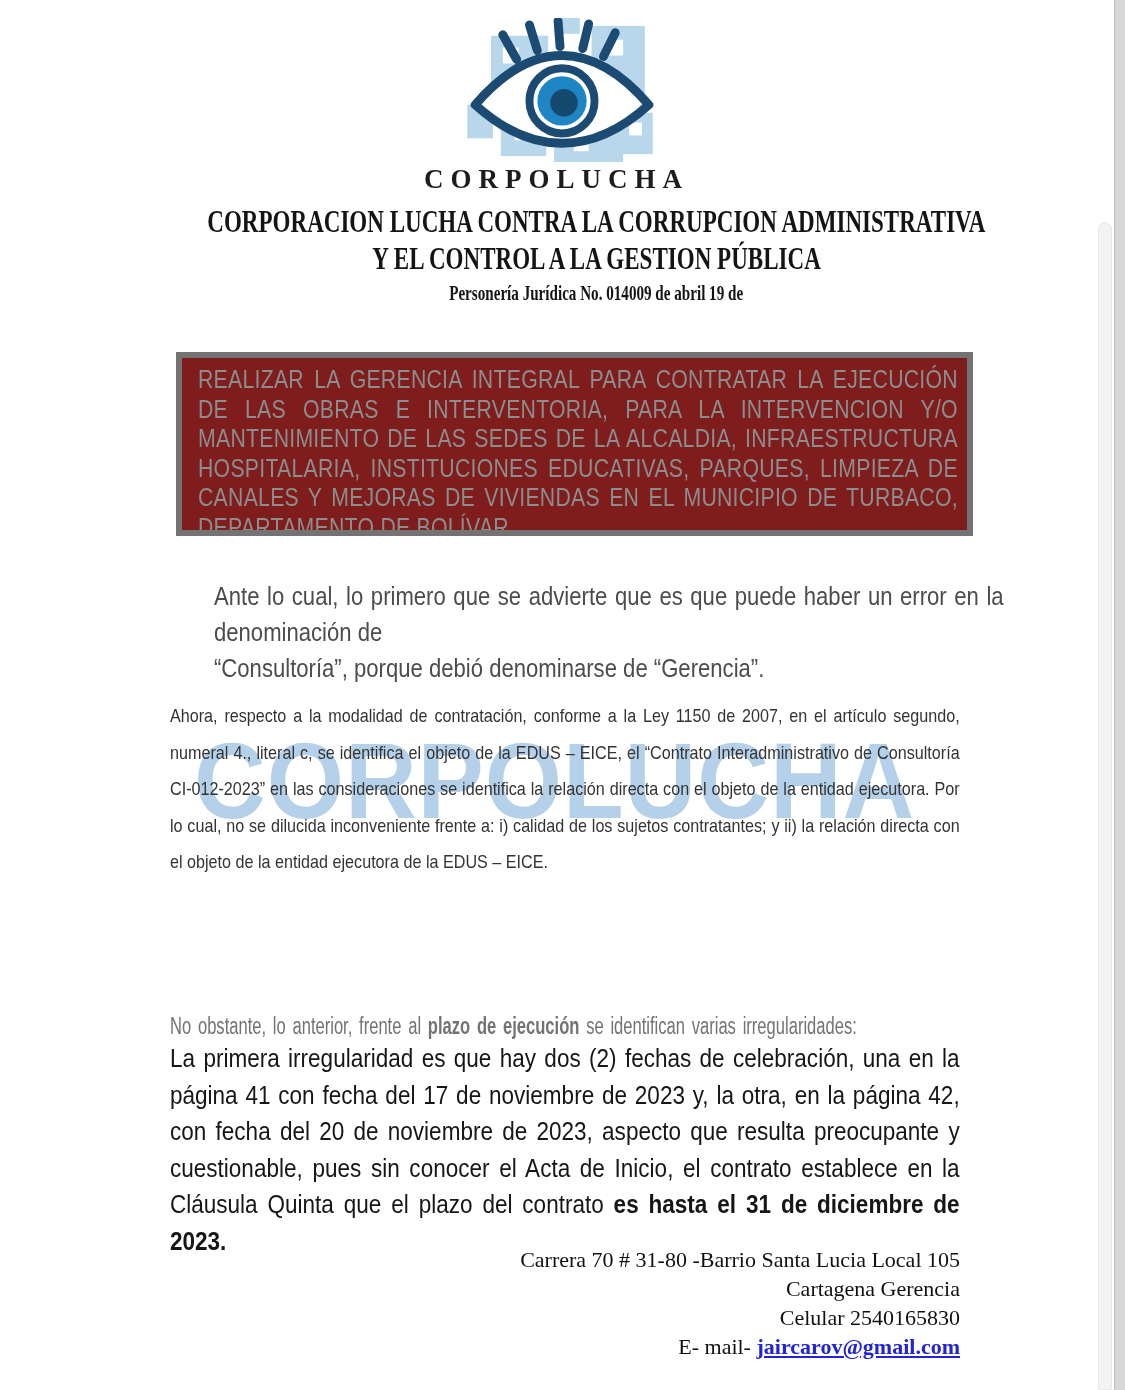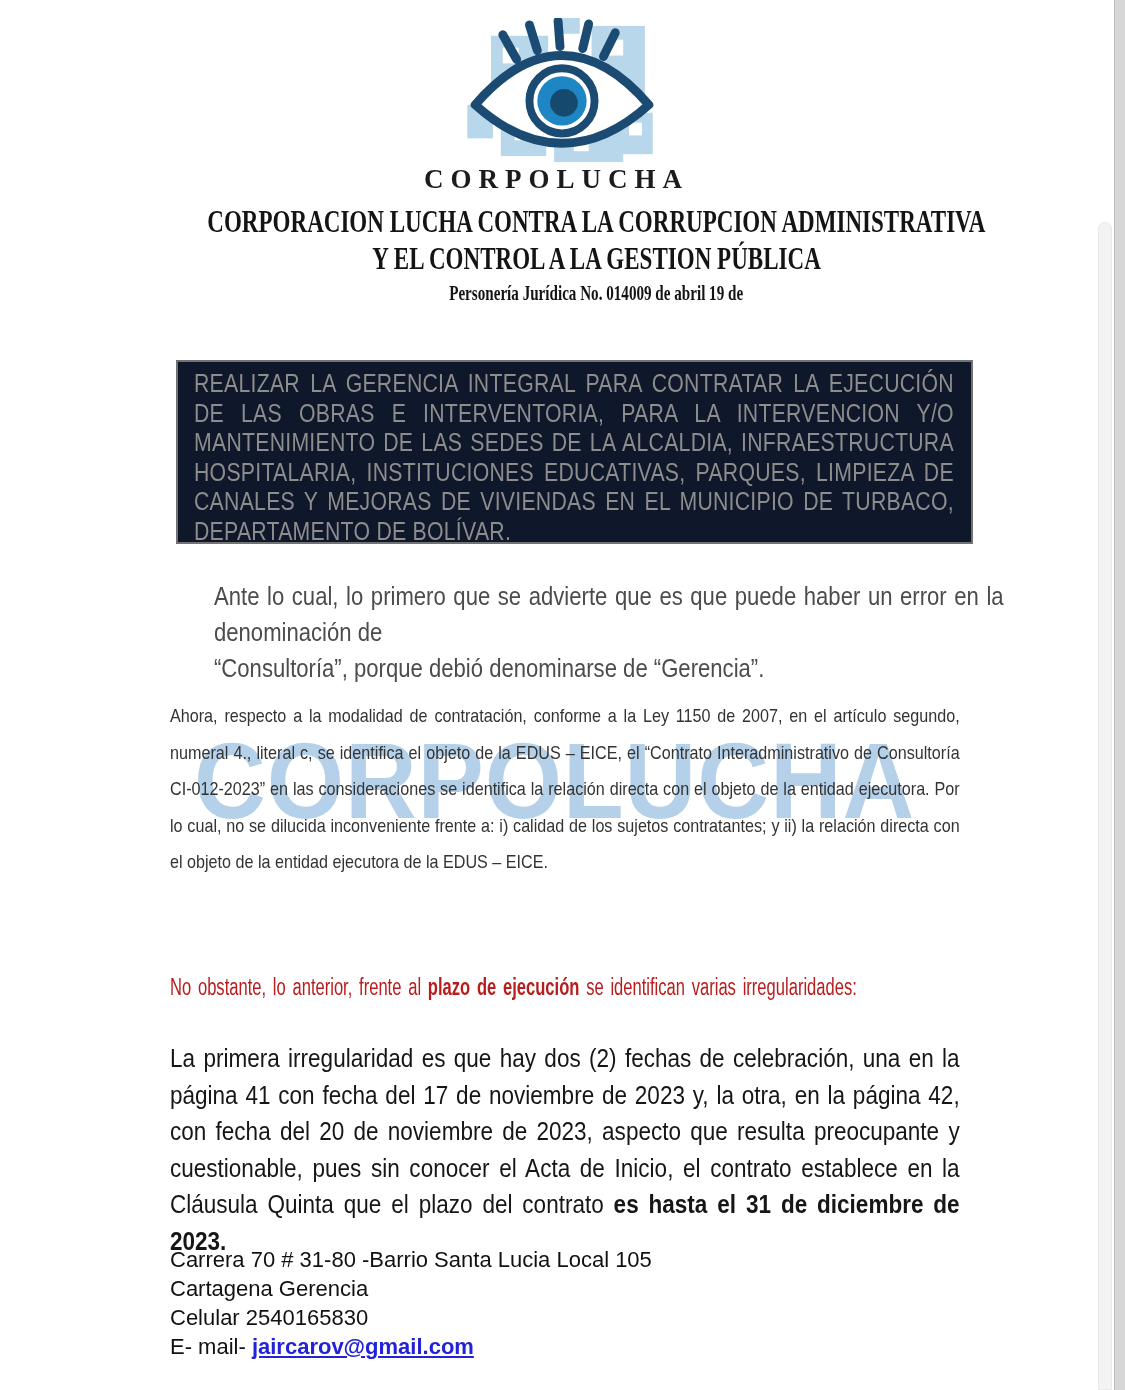--- a/index.html
+++ b/index.html
@@ -16,52 +16,52 @@
   }
   
   .org-header{position:absolute;left:0;top:203px;width:1113px;text-align:center;color:#141414;margin-left:40px;}
   .org-line{font-family:"Liberation Serif",serif;font-weight:bold;line-height:37px;white-space:nowrap;}
   .org-line .cond{display:inline-block;transform:scaleX(0.72);transform-origin:center;}
   .org-line1{font-size:32px;}
   .org-line2{font-size:32px;}
   .org-line3{font-size:21px;line-height:28px;margin-top:2px;}
   
   .object-box{
-    position:absolute;left:176px;top:360px;width:797px;height:184px;
-    border:2px solid #737373;background:#0f172a;box-sizing:border-box;
+    position:absolute;left:176px;top:352px;width:797px;height:184px;
+    border:6px solid #737373;background:#7f1d1d;box-sizing:border-box;
     padding:7px 16px 0 16px;overflow:hidden;
   }
   .object-box-inner{
     width:894px;transform:scaleX(0.85);transform-origin:top left;
     font-size:25px;line-height:29.5px;color:#8d8d8d;text-align:justify;
     letter-spacing:0.3px;
   }
   
   .col{position:absolute;left:170px;width:790px;}
   .para-inner{
     width:929px;transform:scaleX(0.85);transform-origin:top left;
     text-align:justify;
   }
   .p1{top:578px;font-size:26px;line-height:36px;color:#4c4c4c;margin-left:44px;}
   .p2{top:698px;font-size:19px;line-height:36.5px;color:#333333;z-index:2;}
-  .p-note{top:972px;font-size:23px;line-height:30px;color:#b91c1c;white-space:nowrap;}
+  .p-note{top:1011px;font-size:23px;line-height:30px;color:#737373;white-space:nowrap;}
   .p-note-inner{display:inline-block;transform:scaleX(0.72);transform-origin:top left;word-spacing:3px;}
   .p4{top:1040px;font-size:26.5px;line-height:36.5px;color:#161616;}
   .bold{font-weight:bold;}
   
   .watermark{
     position:absolute;left:194px;top:722px;z-index:1;
     font-size:108px;font-weight:bold;line-height:1.1;letter-spacing:1px;
     color:#a9c9e6;opacity:0.85;white-space:nowrap;
     transform:scaleX(0.92);transform-origin:top left;
   }
   
   .footer{
-    position:absolute;left:170px;top:1245px;width:790px;text-align:left;
-    font-family:Liberation Sans, sans-serif;font-size:22px;line-height:29px;color:#111111;
+    position:absolute;left:170px;top:1245px;width:790px;text-align:right;
+    font-family:Liberation Serif, serif;font-size:22px;line-height:29px;color:#111111;
   }
   .footer a{font-weight:bold;text-decoration:underline;}
   
   .scroll-track{
     position:absolute;right:0;top:0;width:10px;height:1390px;
     background:#d7d7d7;border-left:1px solid #bdbdbd;
   }
   .scroll-thumb{
     position:absolute;right:13px;top:222px;width:14px;height:1168px;
     background:#f3f3f1;border:1px solid #e9e9e7;border-radius:7px 7px 0 0;box-sizing:border-box;

